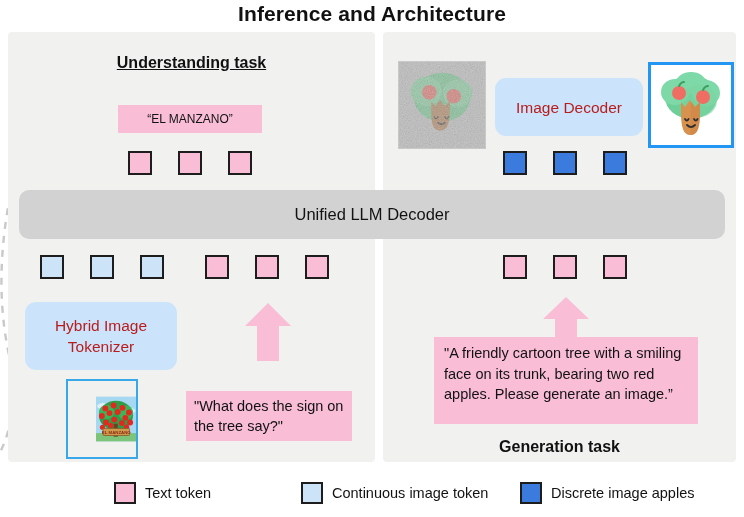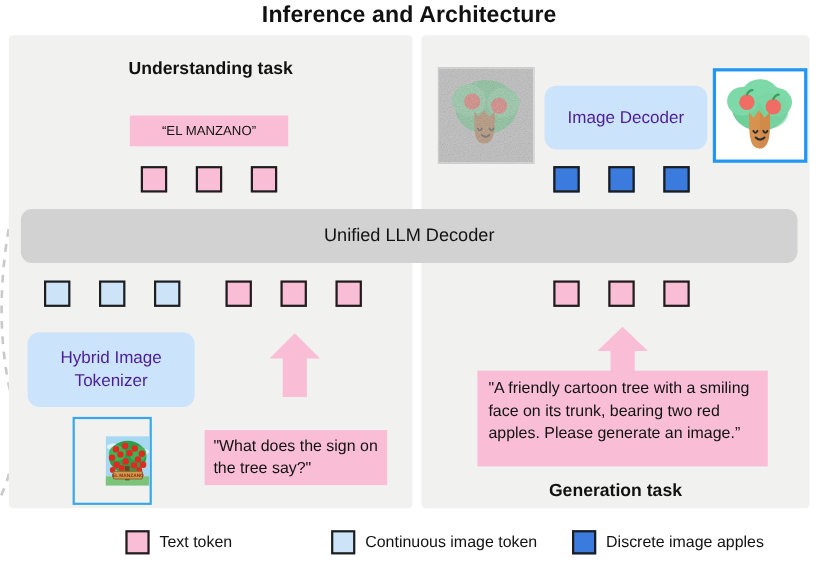--- a/index.html
+++ b/index.html
@@ -41,21 +41,21 @@
   }
   #panel-left  { left: 8px;   top: 32px; width: 367px; height: 430px; }
   #panel-right { left: 383px; top: 32px; width: 353px; height: 430px; }
 
   .panel-title {
     font-size: 16px;
     font-weight: bold;
     color: #111111;
     text-align: center;
   }
-  #understanding-title { left: 8px;  top: 54px; width: 367px; }
+  #understanding-title { left: 8px;  top: 54px; width: 367px; text-decoration: underline; }
   #generation-title    { left: 383px; top: 438px; width: 353px; }
 
   
   .pink-bubble {
     background: #f9bed6;
     color: #121212;
     font-size: 14.5px;
     line-height: 19px;
     box-sizing: border-box;
     padding: 5px 8px 6px 8px;
@@ -77,21 +77,21 @@
     left: 434px; top: 337px;
     width: 264px; height: 87px;
     line-height: 20.5px;
     padding: 6px 10px;
   }
 
   
   .blue-box {
     background: #cbe4fb;
     border-radius: 11px;
-    color: #4c1d95;
+    color: #b91c1c;
     font-size: 15.5px;
     display: flex;
     align-items: center;
     justify-content: center;
     text-align: center;
     line-height: 21px;
     box-sizing: border-box;
   }
   #image-decoder-box { left: 495px; top: 78px;  width: 148px; height: 58px; }
   #tokenizer-box     { left: 25px;  top: 302px; width: 152px; height: 68px; }

